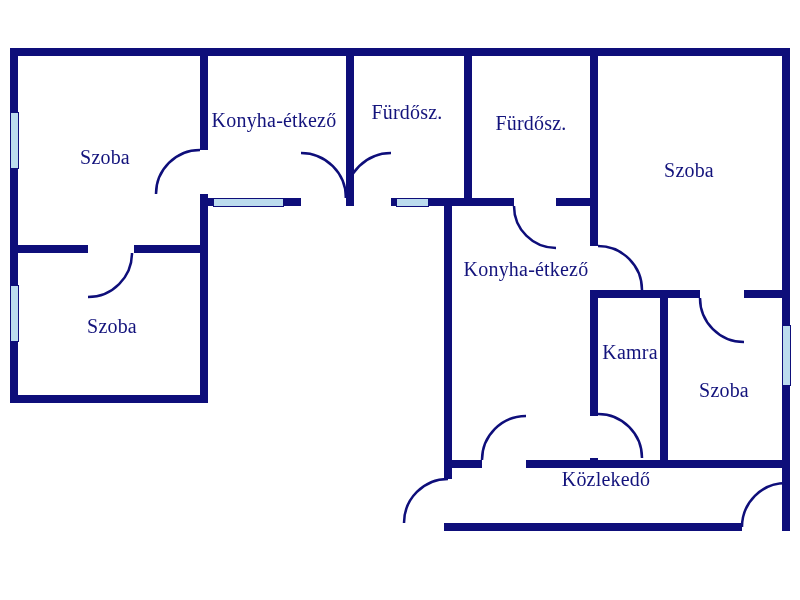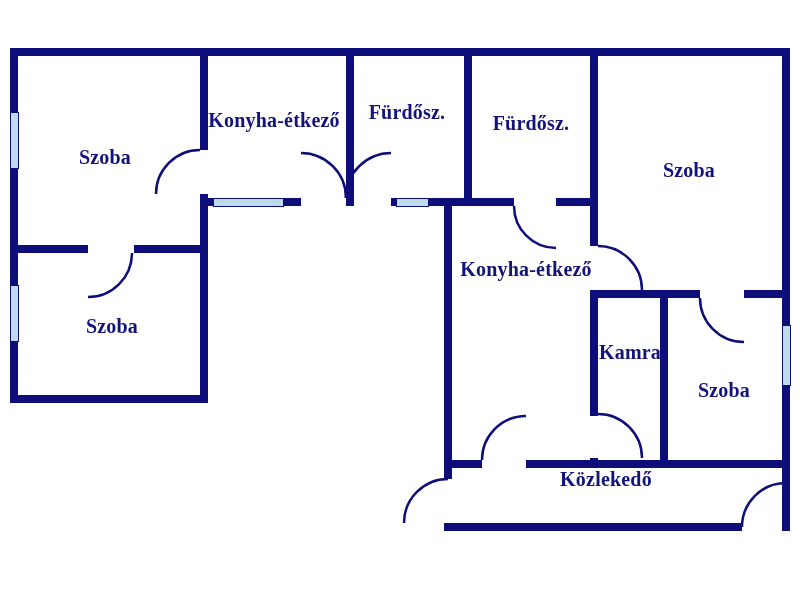--- a/index.html
+++ b/index.html
@@ -14,21 +14,20 @@
   .wall{fill:#0e0e7a;}
   .window{fill:#bcdcee;stroke:#0e0e7a;stroke-width:1;}
   .door-arc{fill:none;stroke:#0e0e7a;stroke-width:2.5;}
   .room-label{
     position:absolute;
     transform:translate(-50%,-50%);
     color:#13137c;
     font-size:20px;
     white-space:nowrap;
     letter-spacing:0.2px;
-    font-weight:bold;
   }
 </style>
 </head>
 <body>
 
 <div class="stage">
 
   <svg class="plan-svg" width="800" height="600" viewBox="0 0 800 600">
 
     <g shape-rendering="crispEdges">

